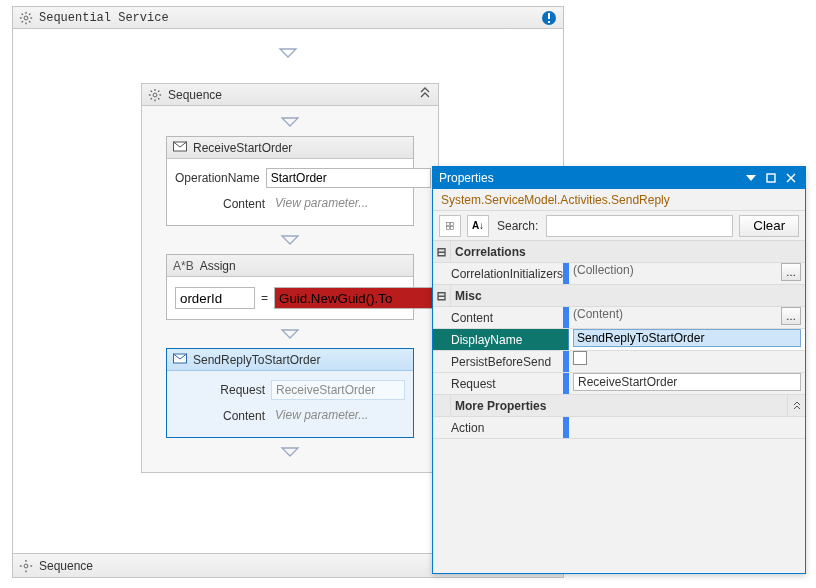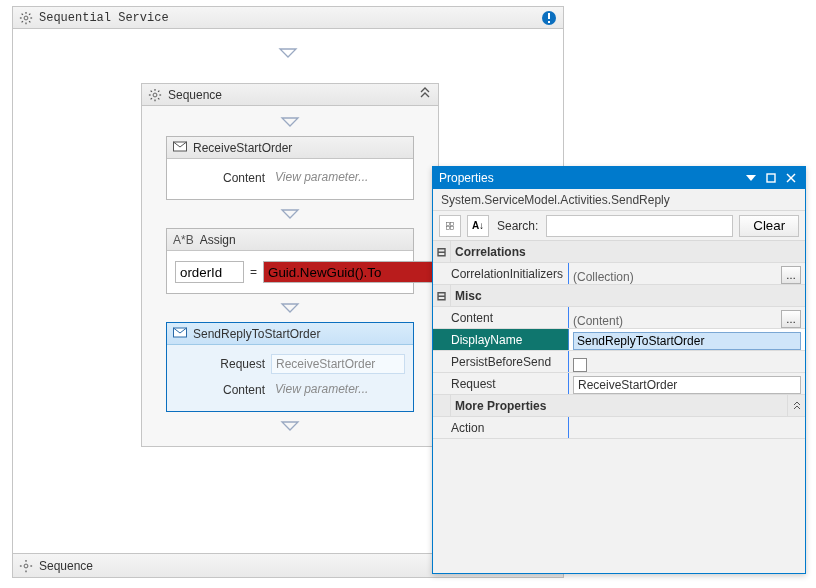--- a/index.html
+++ b/index.html
@@ -111,21 +111,21 @@
     background: #fff;
     padding: 1px 4px;
     font-size: 12px;
     line-height: 16px;
   }
   .row-value.readonly { border: none; color: #8a8a8a; font-style: italic; background: transparent; }
   .assign-activity .activity-body {
     display: flex; align-items: center; gap: 6px; padding: 10px 8px;
   }
   .assign-left {
-    width: 69px; height: 22px; border: 1px solid #b8b8b8; background: #fff; padding: 2px 4px;
+    width: 80px; height: 22px; border: 1px solid #b8b8b8; background: #fff; padding: 2px 4px;
   }
   .assign-eq { width: 10px; text-align: center; }
   .assign-right {
     flex:1; height: 22px; border: 1px solid #b8b8b8; background: #b91c1c; padding: 2px 4px; white-space: nowrap; overflow: hidden;
   }
   .seq-footer-arrow {
     position: absolute;
     left: 0; right: 0;
     top: 528px;
     display: flex; justify-content: center;
@@ -163,21 +163,21 @@
     display: flex; align-items: center;
     padding: 8px 6px;
     gap: 4px;
   }
   .prop-title .spacer { flex: 1; }
   .winbtn { width: 16px; height: 16px; display: flex; align-items: center; justify-content: center; }
   .prop-type {
     height: 22px;
     display: flex; align-items: center;
     padding: 2px 8px;
-    color: #404040;
+    color: #a16207;
     background: #f2f2f2;
     border-bottom: 1px solid #d9d9d9;
   }
   .prop-toolbar {
     height: 30px;
     display: flex; align-items: center; gap: 6px;
     padding: 4px 6px;
     border-bottom: 1px solid #d9d9d9;
   }
   .prop-toolbar .tbtn {
@@ -201,24 +201,24 @@
     width: 18px; display: flex; align-items: center; justify-content: center; color: #555;
     border-right: 1px solid #dcdcdc;
   }
   .cat-label { flex: 1; display: flex; align-items: center; padding-left: 4px; }
   .cat-expand {
     width: 18px; display: flex; align-items: center; justify-content: center;
     border-left: 1px solid #dcdcdc;
   }
   .prop-row .pname {
     width: 136px; display: flex; align-items: center; padding-left: 18px;
-    border-right: 1px solid #3b82f6;
+    border-right: 6px solid #3b82f6;
   }
   .prop-row .pvalue {
-    flex: 1; display: flex; align-items: flex-end; padding: 0 4px;
+    flex: 1; display: flex; align-items: flex-start; padding: 0 4px;
     position: relative;
   }
   .prop-row.selected { background: #0f766e; color: #fff; }
   .prop-row.selected .pname { border-right: 1px solid #3c87d4; }
   .prop-row.selected .pvalue { background: #fff; color: #333; }
   .pvalue-input {
     flex: 1; height: 18px; border: 1px solid #7aa7d4; background: #cfe5f9; padding: 0 3px;
     font-size: 12px;
   }
   .ellipsis-btn {
@@ -308,20 +308,24 @@
               <span>
                 <svg width="14" height="12" viewBox="0 0 14 12">
                     <rect x="0.5" y="2" width="13" height="9" fill="#fff" stroke="#555"></rect>
                     <polyline points="0.5,2 7,7 13.5,2" fill="none" stroke="#555"></polyline>
                   </svg>
               </span>
               <span>ReceiveStartOrder</span>
             </div>
             <div class="activity-body">
               <div class="row">
+                <span class="row-label">OperationName</span>
+                <input class="row-value" value="StartOrder" style="">
+              </div>
+              <div class="row">
                 <span class="row-label">Content</span>
                 <span class="row-value readonly">View parameter...</span>
               </div>
             </div>
           </div>
 
           <div class="arrow-down">
             <svg viewBox="0 0 20 12">
                 <polygon points="2,2 18,2 10,10" fill="none" stroke="#9aa9c2" stroke-width="1.3"></polygon>
               </svg>

